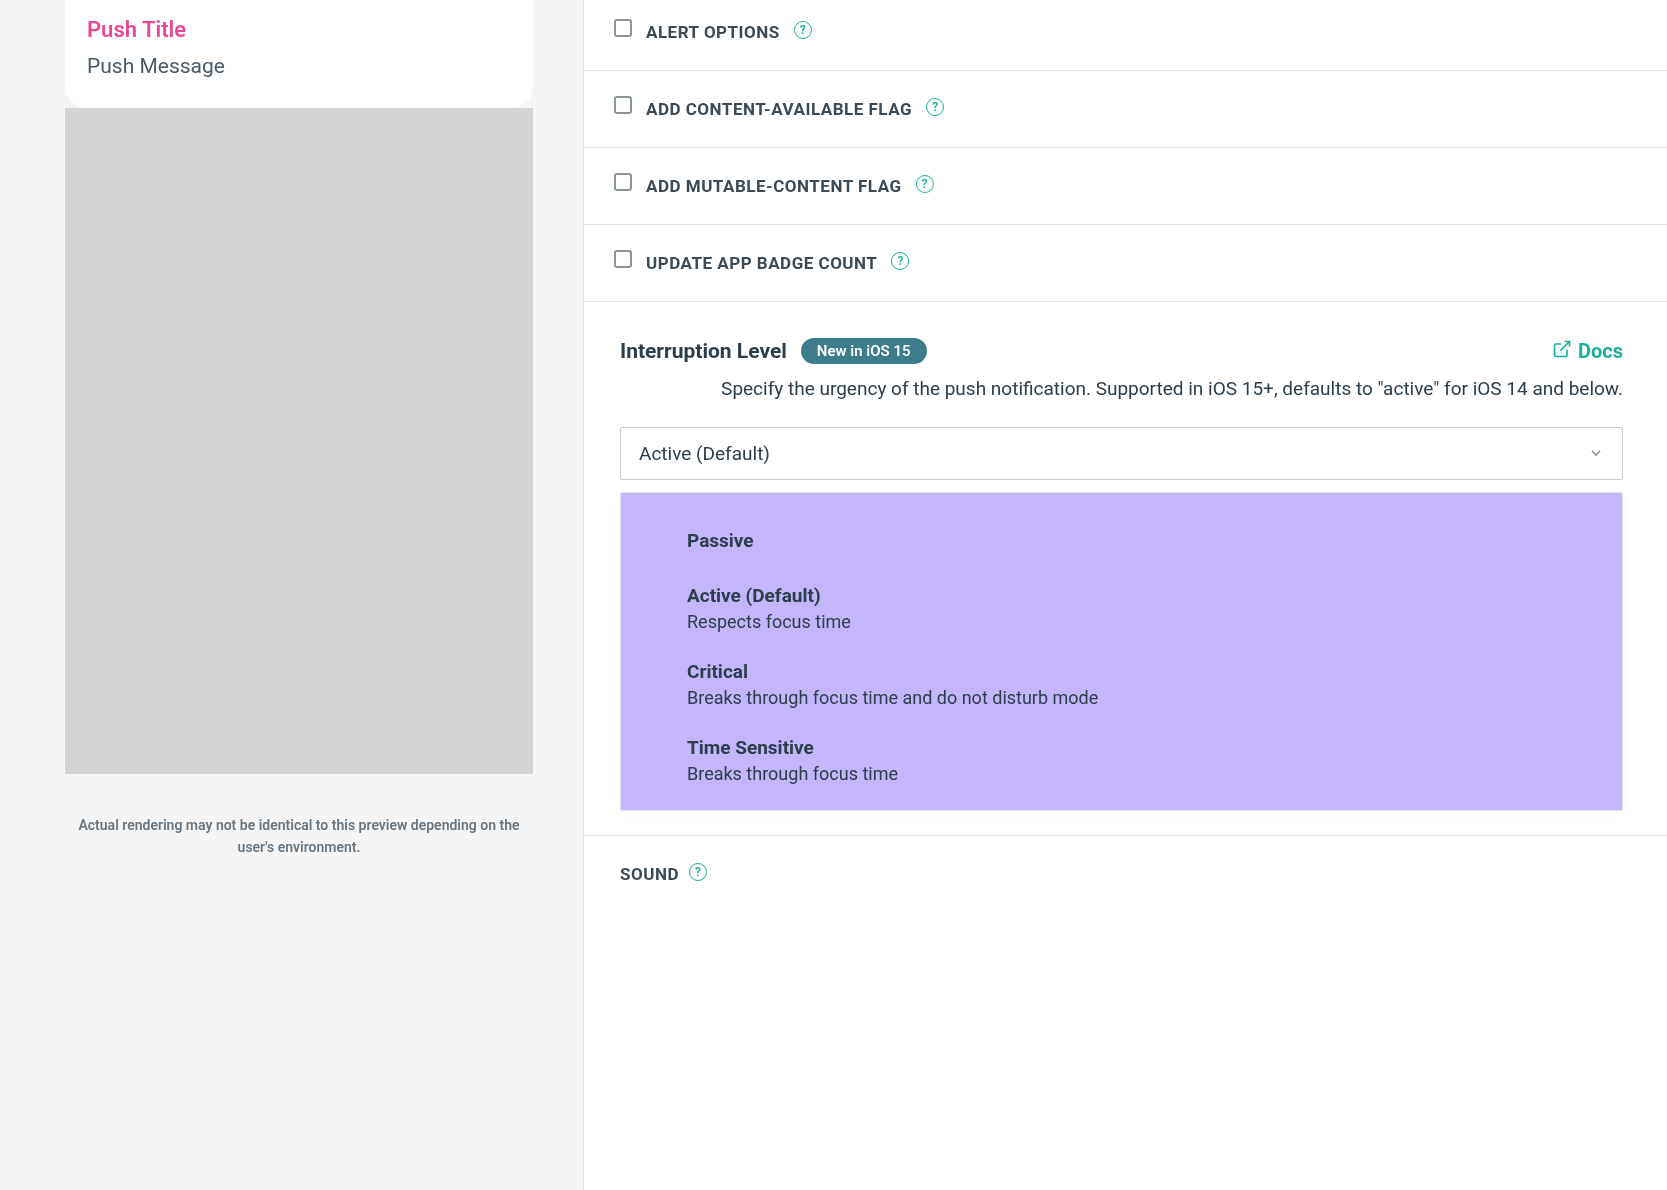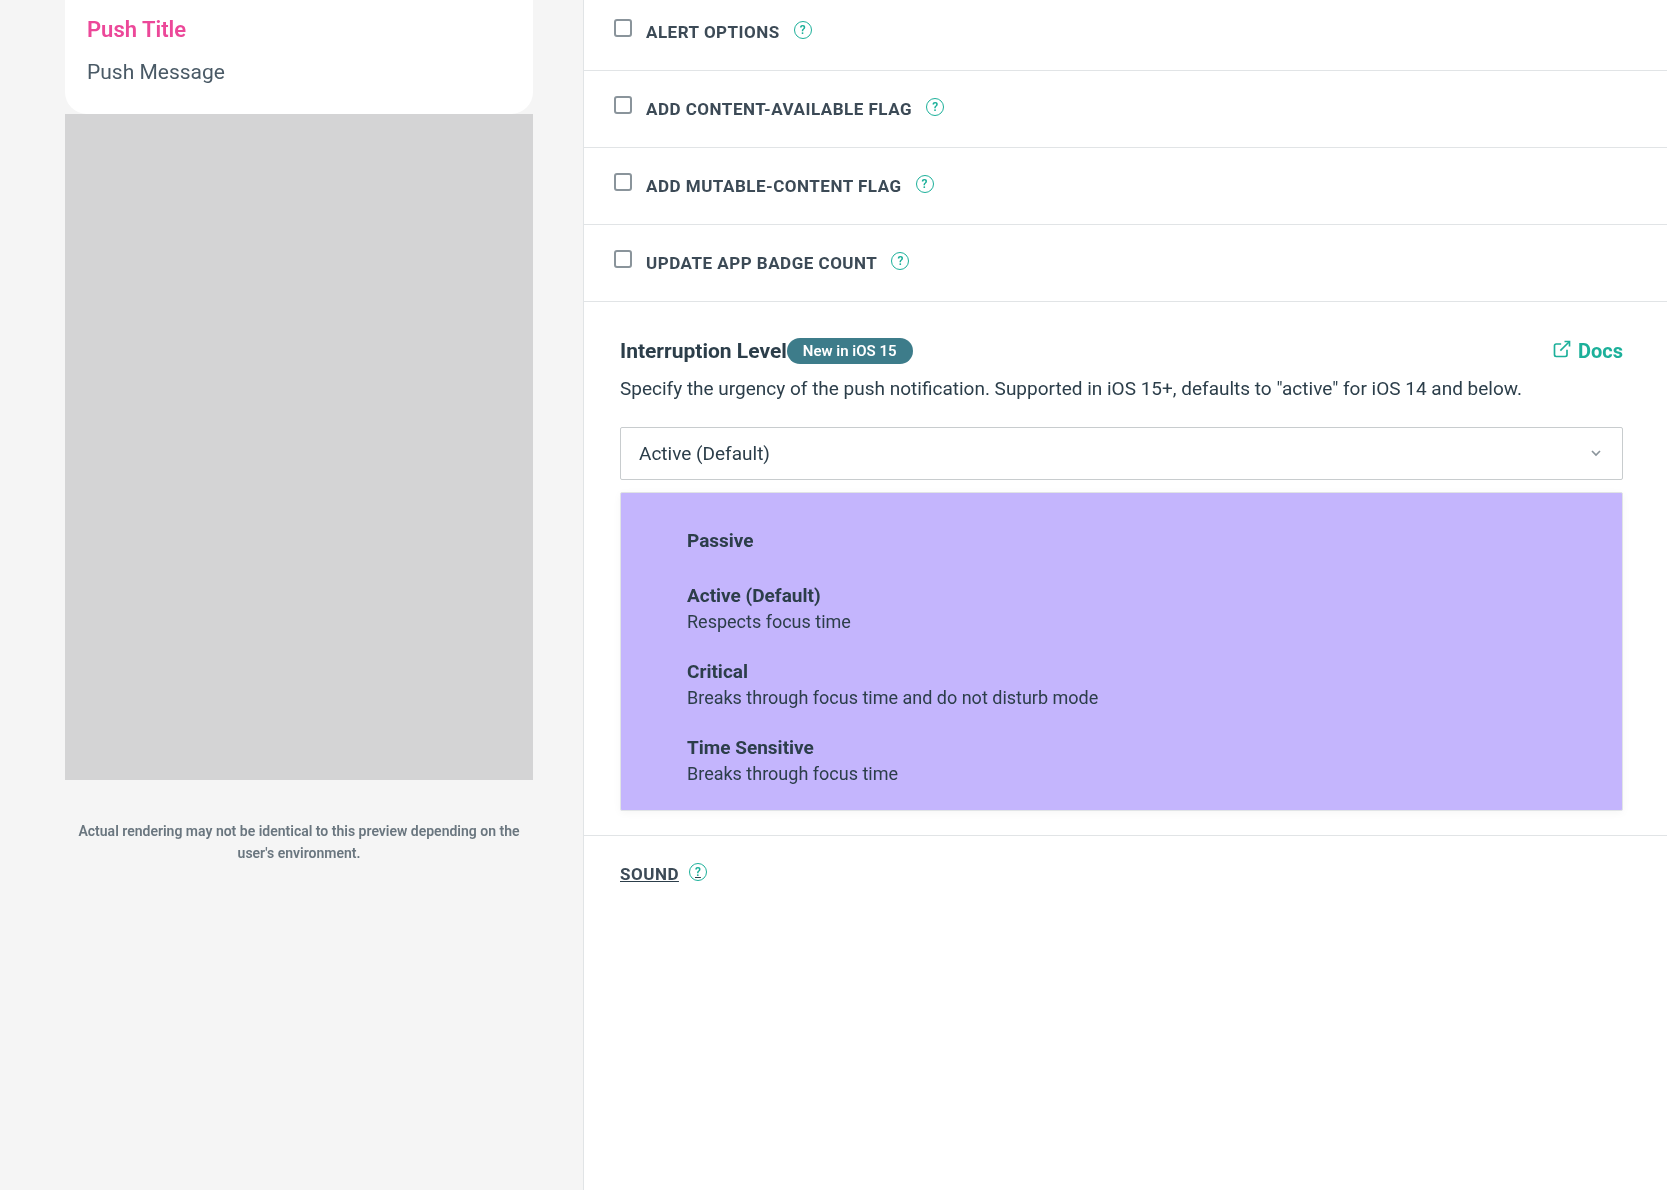--- a/index.html
+++ b/index.html
@@ -33,21 +33,21 @@
     .preview-title {
       font-size: 22px;
       font-weight: 600;
       color: #ec4899;
       line-height: 1.3;
     }
     .preview-message {
       font-size: 21px;
       color: #4a5a66;
       line-height: 1.3;
-      margin-top: 14px;
+      margin-top: 8px;
     }
     .preview-body-placeholder {
       background: #d4d4d5;
       margin: 0 0 0 40px;
       width: 468px;
       height: 666px;
     }
     .disclaimer {
       text-align: center;
       font-size: 14px;
@@ -106,21 +106,21 @@
       position: relative;
       top: -2px;
     }
     .section-block {
       padding: 36px 44px 24px 36px;
       border-bottom: 1px solid #e1e4e6;
     }
     .section-header {
       display: flex;
       align-items: center;
-      gap: 0;
+      gap: 14px;
     }
     .section-title {
       font-size: 21px;
       font-weight: 700;
       color: #2c3e4a;
     }
     .badge-pill {
       background: #3d7c8a;
       color: #fff;
       font-size: 15px;
@@ -144,20 +144,21 @@
       height: 20px;
       stroke: #1cb09a;
       stroke-width: 2;
       fill: none;
     }
     .section-desc {
       font-size: 19px;
       color: #2c3e4a;
       line-height: 1.4;
       margin-top: 12px;
+      text-align: right;
     }
     .select-box {
       margin-top: 24px;
       border: 1px solid #c8ccce;
       border-radius: 2px;
       padding: 14px 18px;
       display: flex;
       align-items: center;
       justify-content: space-between;
       cursor: pointer;
@@ -196,21 +197,20 @@
     }
     .dropdown-item-desc {
       font-size: 18px;
       color: #2c3e4a;
     }
     .sound-row {
       padding: 28px 28px 10px 36px;
       display: flex;
       align-items: center;
       gap: 10px;
-      text-decoration: underline;
     }
     .sound-label {
       font-size: 17px;
       font-weight: 700;
       letter-spacing: 0.5px;
       color: #3c4a56;
       text-transform: uppercase;
     }
   </style>
 </head>

